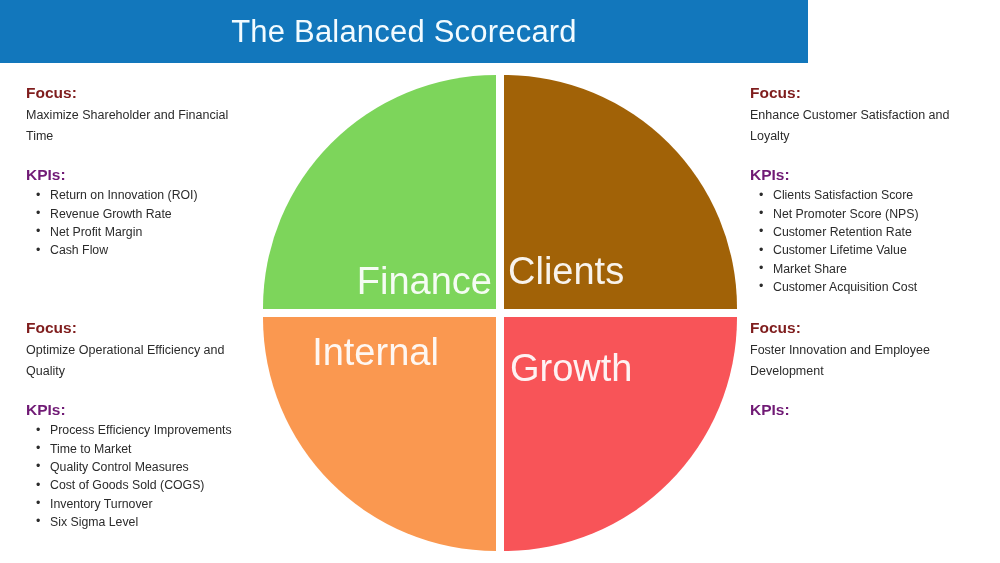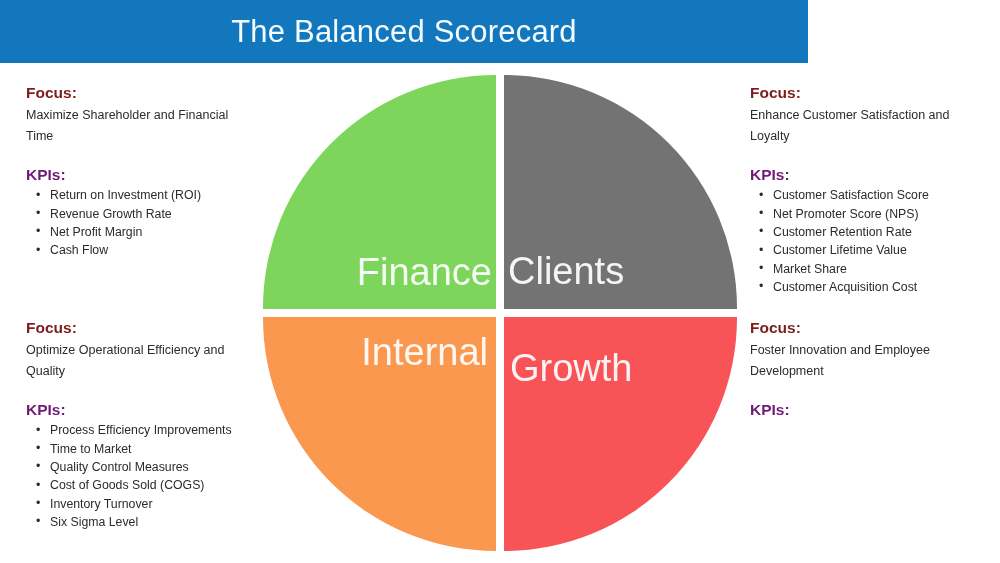--- a/index.html
+++ b/index.html
@@ -60,21 +60,21 @@
     opacity: 0.93;
     white-space: nowrap;
     pointer-events: none;
   }
   #quad-finance {
     left: 0; top: 0;
     background: #7dd55b;
     border-radius: 233px 0 0 0;
     align-items: flex-end;
     justify-content: flex-end;
-    padding-bottom: 18px;
+    padding-bottom: 9px;
     padding-right: 4px;
   }
   #quad-clients {
     right: 0; top: 0;
     background: #fcda56;
     border-radius: 0 233px 0 0;
     align-items: flex-end;
     justify-content: flex-start;
     padding-bottom: 19px;
     padding-left: 4px;
@@ -156,37 +156,37 @@
 <div id="header" style="background: rgb(18, 119, 188);">
   <div id="header-title" style="color: rgb(242, 251, 255);">The Balanced Scorecard</div>
 </div>
 
 <div id="canvas">
 
   <div id="wheel">
     <div class="quad" id="quad-finance" style="background: rgb(125, 213, 91);">
       <span class="quad-label">Finance</span>
     </div>
-    <div class="quad" id="quad-clients" style="background: #737373;">
+    <div class="quad" id="quad-clients" style="background: #a16207;">
       <span class="quad-label">Clients</span>
     </div>
-    <div class="quad" id="quad-internal" style="background: rgb(250, 152, 80);">
+    <div class="quad" id="quad-internal" style="background: rgb(250, 152, 80); justify-content: center;">
       <span class="quad-label">Internal</span>
     </div>
     <div class="quad" id="quad-growth" style="background: rgb(248, 84, 88);">
       <span class="quad-label">Growth</span>
     </div>
   </div>
 
   <div class="panel" id="panel-tl">
     <div class="focus-heading">Focus:</div>
     <p class="focus-text">Maximize Shareholder and Financial Time</p>
     <div class="kpi-heading">KPIs:</div>
     <ul class="kpi-list">
-      <li>Return on Investment (ROI)</li>
+      <li>Return on Innovation (ROI)</li>
       <li>Revenue Growth Rate</li>
       <li>Net Profit Margin</li>
       <li>Cash Flow</li>
     </ul>
   </div>
 
   <div class="panel" id="panel-bl">
     <div class="focus-heading">Focus:</div>
     <p class="focus-text">Optimize Operational Efficiency and Quality</p>
     <div class="kpi-heading">KPIs:</div>
@@ -198,21 +198,21 @@
       <li>Inventory Turnover</li>
       <li>Six Sigma Level</li>
     </ul>
   </div>
 
   <div class="panel" id="panel-tr">
     <div class="focus-heading">Focus:</div>
     <p class="focus-text">Enhance Customer Satisfaction and Loyalty</p>
     <div class="kpi-heading">KPIs:</div>
     <ul class="kpi-list">
-      <li>Customer Satisfaction Score</li>
+      <li>Clients Satisfaction Score</li>
       <li>Net Promoter Score (NPS)</li>
       <li>Customer Retention Rate</li>
       <li>Customer Lifetime Value</li>
       <li>Market Share</li>
       <li>Customer Acquisition Cost</li>
     </ul>
   </div>
 
   <div class="panel" id="panel-br">
     <div class="focus-heading">Focus:</div>

